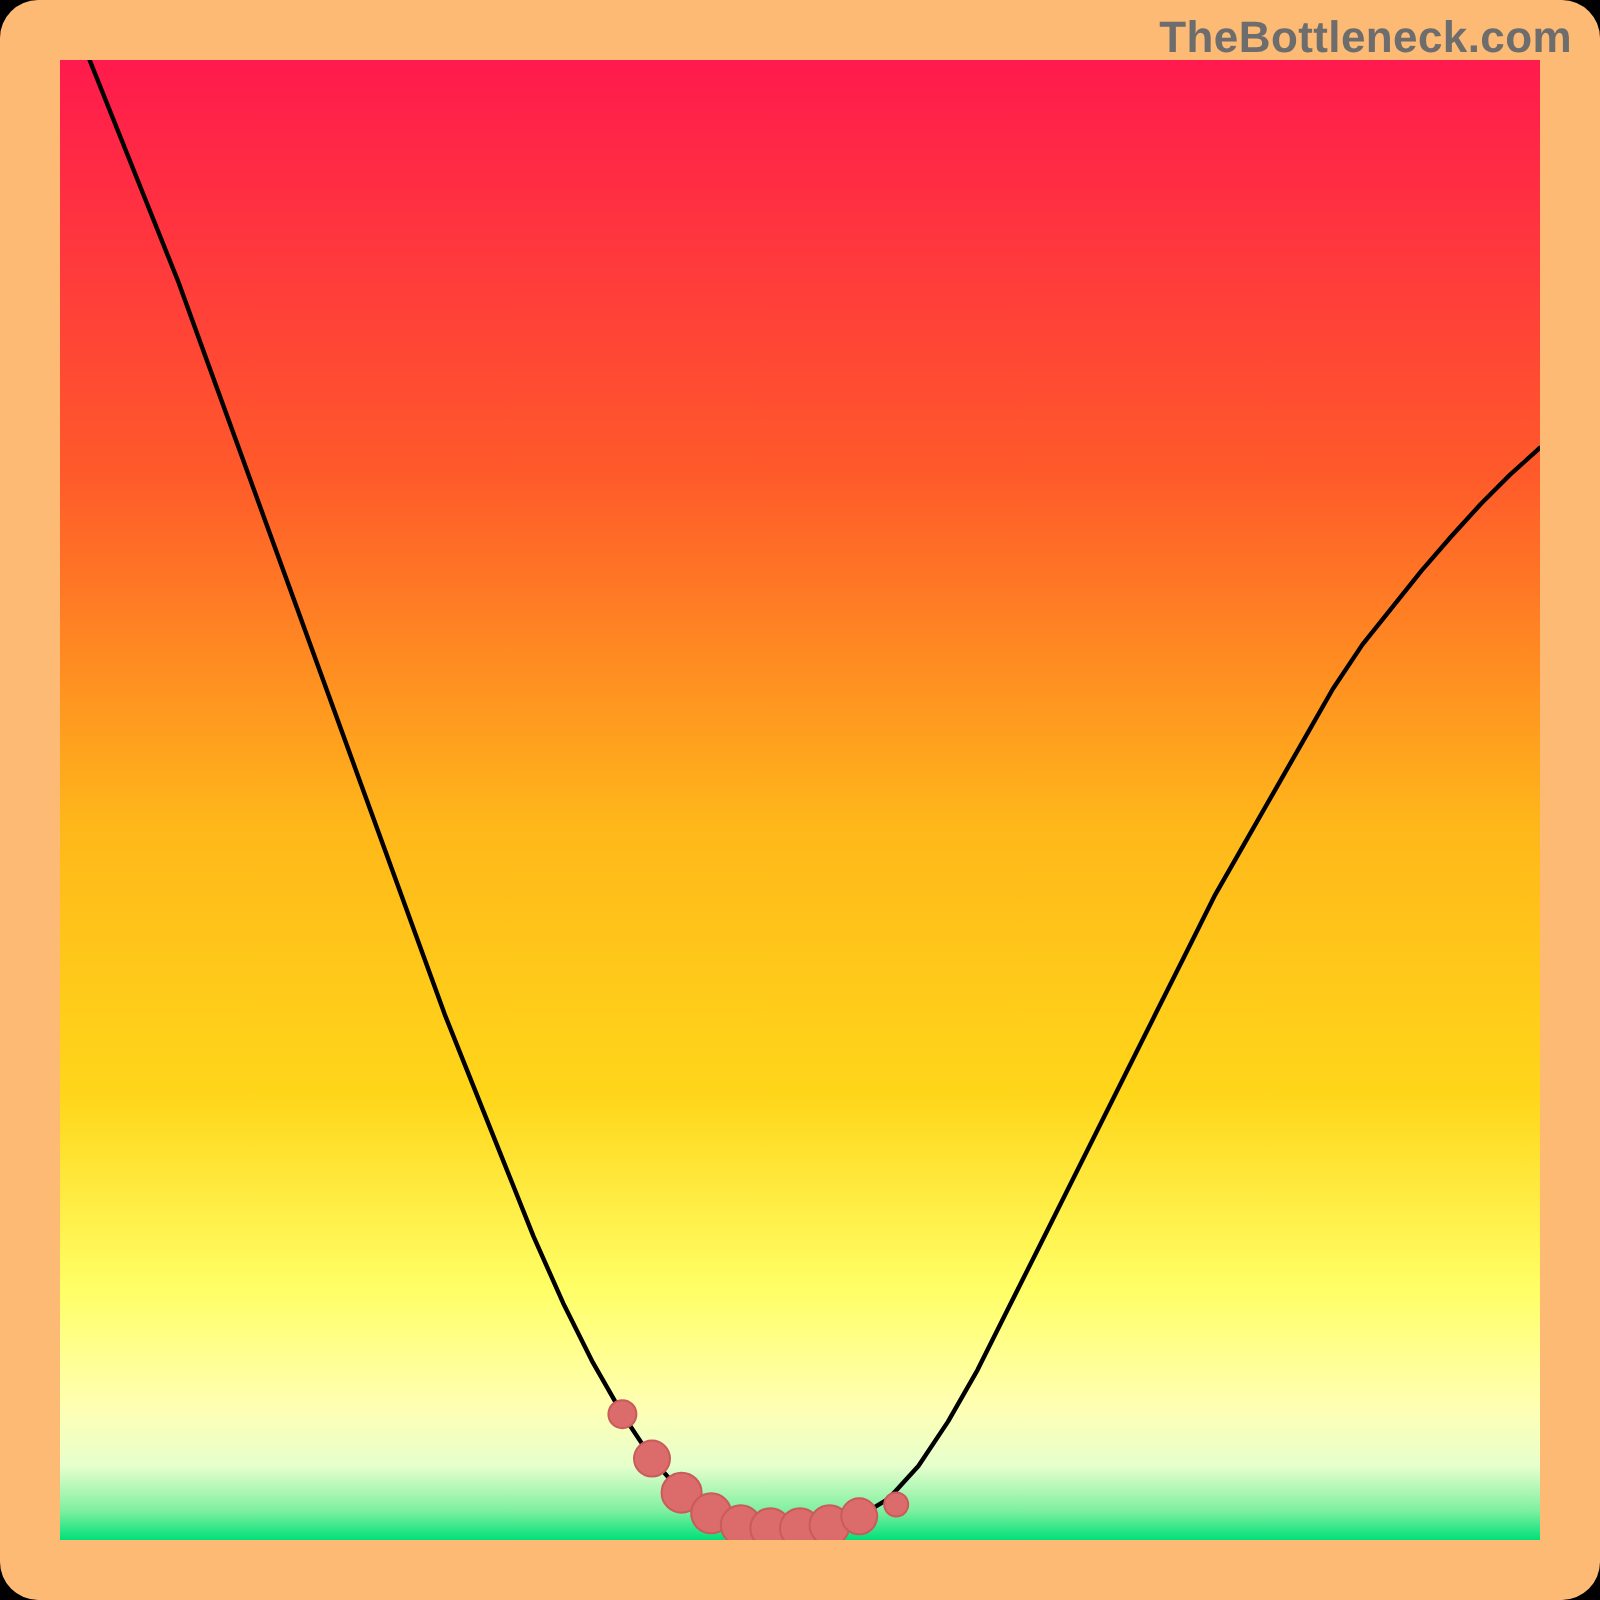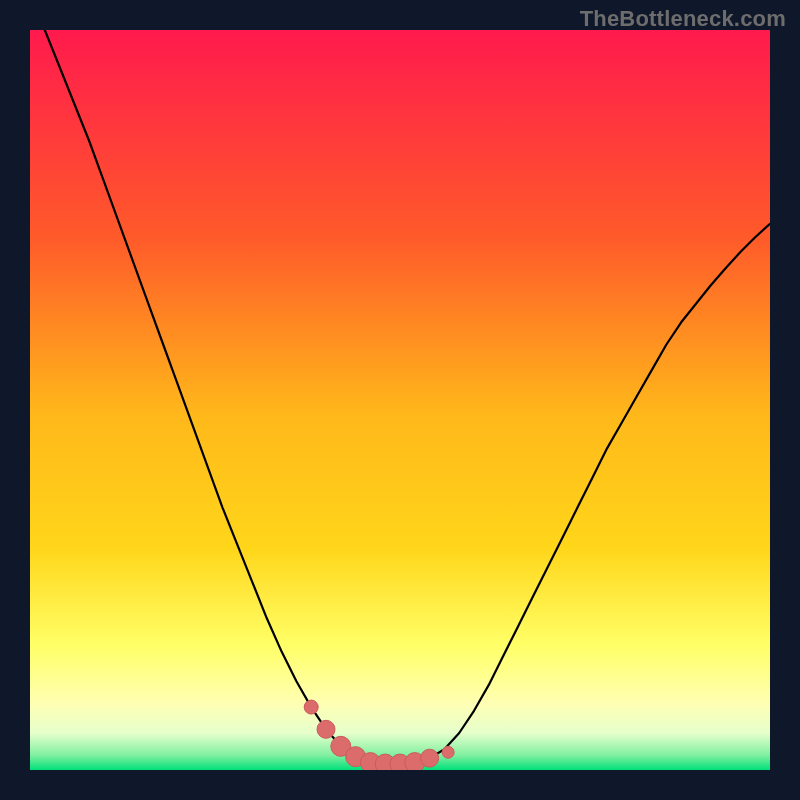--- a/index.html
+++ b/index.html
@@ -9,21 +9,22 @@
     height: 800px;
     background: #000000;
     overflow: hidden;
   }
   .frame {
     position: absolute;
     top: 0;
     left: 0;
     width: 800px;
     height: 800px;
-    background: #0f172a;
+    background: #fdba74;
+    border-radius: 19px;
   }
   .watermark {
     position: absolute;
     top: 6px;
     right: 14px;
     font-family: Arial, Helvetica, sans-serif;
     font-size: 22px;
     font-weight: 600;
     color: #6d6d6d;
     letter-spacing: 0.2px;

